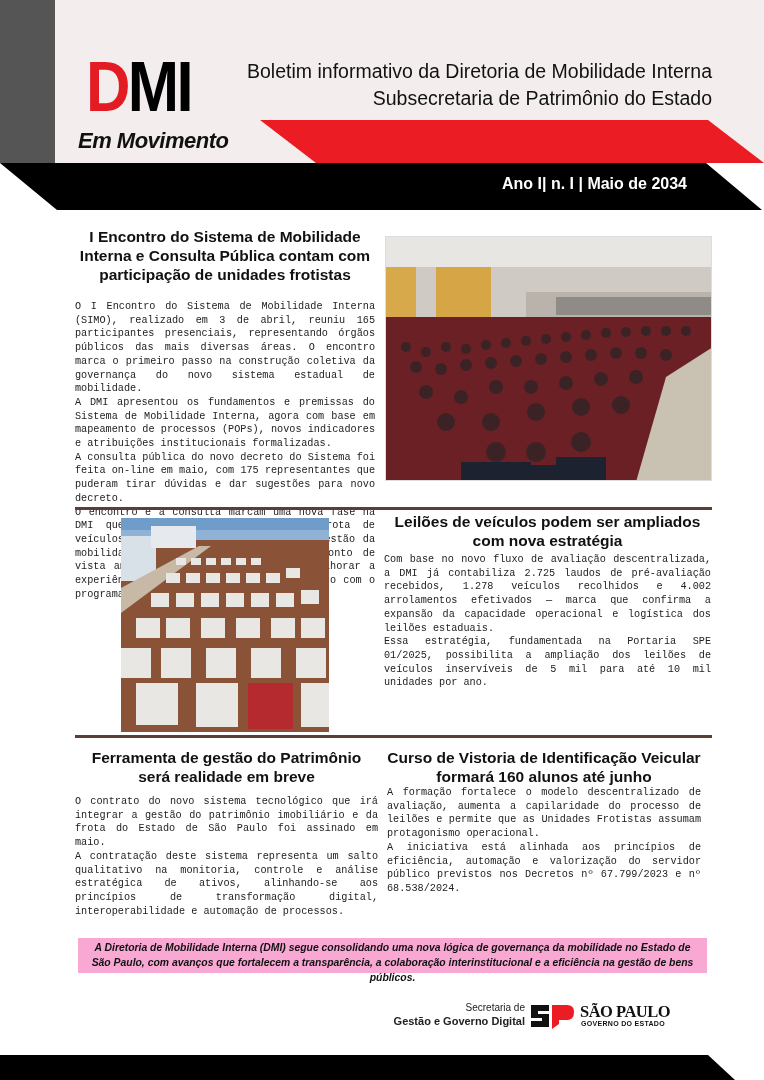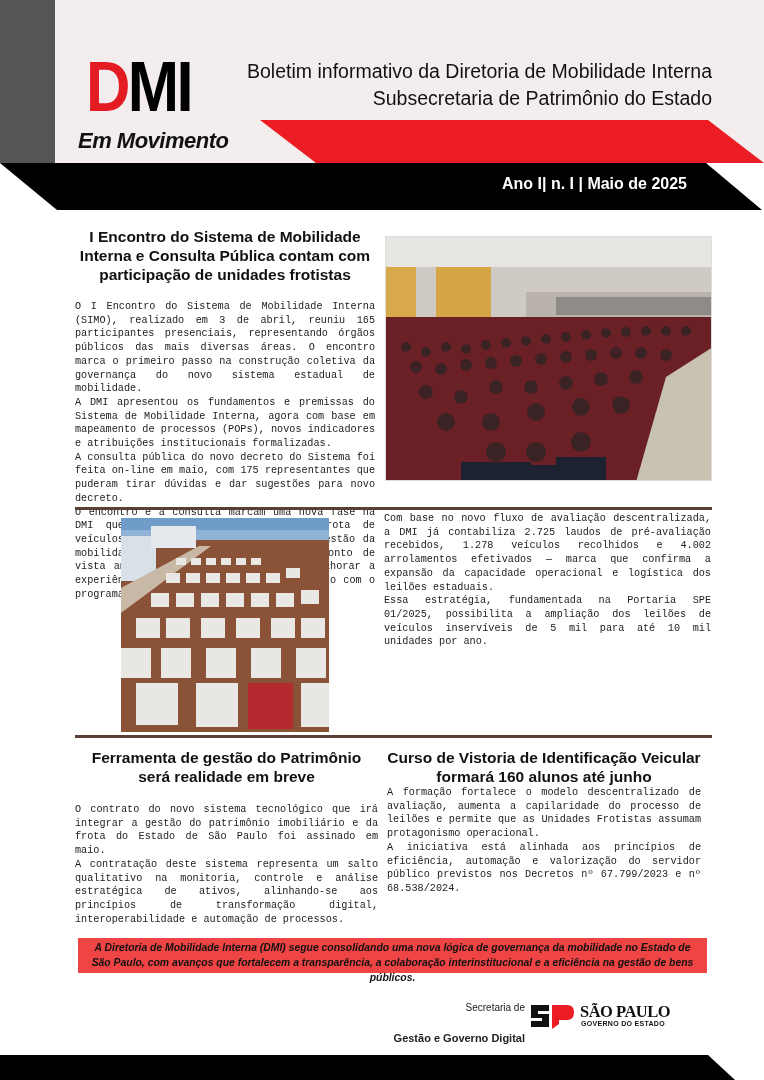--- a/index.html
+++ b/index.html
@@ -27,29 +27,29 @@
   .a1 .title { margin-bottom:16px; }
   .photo1 { position:absolute; left:385px; top:236px; width:327px; height:245px; border:1px solid #ddd; overflow:hidden; }
   .div1 { position:absolute; left:75px; top:507px; width:637px; height:3px; background:#5a3f36; }
 
   .photo2 { position:absolute; left:121px; top:518px; width:208px; height:214px; overflow:hidden; }
   .a2 { position:absolute; left:384px; top:512px; width:327px; }
   .a2 .title { margin-bottom:3px; }
   .div2 { position:absolute; left:75px; top:735px; width:637px; height:3px; background:#5a3f36; }
 
   .a3 { position:absolute; left:75px; top:748px; width:303px; }
-  .a3 .title { margin-bottom:17px; }
+  .a3 .title { margin-bottom:9px; }
   .a4 { position:absolute; left:387px; top:748px; width:314px; }
   .a4 .title { }
 
-  .quote { position:absolute; left:78px; top:938px; width:629px; height:35px; background:#ef4444; padding:2px 8px; font-size:10.4px; line-height:15px; font-weight:bold; font-style:italic; text-align:center; color:#111; }
+  .quote { position:absolute; left:78px; top:938px; width:629px; height:35px; background:#f9a8d4; padding:2px 8px; font-size:10.4px; line-height:15px; font-weight:bold; font-style:italic; text-align:center; color:#111; }
 
   .sponsor { position:absolute; left:376px; top:1002px; width:300px; height:30px; }
   .sp-sec1 { position:absolute; right:151px; top:0; font-size:10px; color:#222; }
-  .sp-sec2 { position:absolute; right:151px; top:30px; font-size:11px; font-weight:bold; color:#222; }
+  .sp-sec2 { position:absolute; right:151px; top:13px; font-size:11px; font-weight:bold; color:#222; }
   .sp-logo { position:absolute; left:153px; top:1px; width:46px; height:26px; }
   .sp-name { position:absolute; left:204px; top:0px; font-size:16.5px; font-weight:bold; color:#111; letter-spacing:-0.5px;font-family:Liberation Serif, serif; }
   .sp-gov { position:absolute; left:205px; top:18px; font-size:7px; font-weight:bold; color:#111; letter-spacing:0.3px; }
 
   .footer { position:absolute; left:0; top:1050px; width:764px; height:30px; pointer-events:none; }
 </style>
 </head>
 <body>
 
 <div class="hdr-grey"></div>
@@ -57,21 +57,21 @@
 
 <svg class="red-band" width="764" height="220" viewBox="0 0 764 220">
   <polygon points="260,120 708,120 764,163 316,163" fill="#ec1c24"></polygon>
   <polygon points="0,163 706,163 762,210 57,210" fill="#000000"></polygon>
 </svg>
 
 <div class="logo"><span class="d">D</span><span class="mi">MI</span></div>
 <div class="subtitle">Em Movimento</div>
 <div class="hdr-line1">Boletim informativo da Diretoria de Mobilidade Interna</div>
 <div class="hdr-line2">Subsecretaria de Patrimônio do Estado</div>
-<div class="issue">Ano I| n. I | Maio de 2025</div>
+<div class="issue">Ano I| n. I | Maio de 2034</div>
 
 <div class="a1">
   <div class="title">I Encontro do Sistema de Mobilidade Interna e Consulta Pública contam com participação de unidades frotistas</div>
   <div class="body">
     <p>O I Encontro do Sistema de Mobilidade Interna (SIMO), realizado em 3 de abril, reuniu 165 participantes presenciais, representando órgãos públicos das mais diversas áreas. O encontro marca o primeiro passo na construção coletiva da governança do novo sistema estadual de mobilidade.</p>
     <p>A DMI apresentou os fundamentos e premissas do Sistema de Mobilidade Interna, agora com base em mapeamento de processos (POPs), novos indicadores e atribuições institucionais formalizadas.</p>
     <p>A consulta pública do novo decreto do Sistema foi feita on-line em maio, com 175 representantes que puderam tirar dúvidas e dar sugestões para novo decreto.</p>
     <p>O encontro e a consulta marcam uma nova fase na DMI que, além do gerenciamento da frota de veículos do governo, passa a focar na gestão da mobilidade sustentável no Estado, do ponto de vista ambiental e econômico, visando melhorar a experiência dos servidores, em alinhamento com o programa SP na Direção Certa.</p>
   </div>
 </div>
@@ -181,20 +181,21 @@
         <rect x="175" y="130" width="30" height="30"></rect>
       <rect x="15" y="165" width="42" height="42"></rect>
         <rect x="75" y="165" width="42" height="44"></rect>
         <rect x="180" y="165" width="28" height="44"></rect>
     </g>
     <rect x="127" y="165" width="45" height="46" fill="#b52a2f"></rect>
   </svg>
 </div>
 
 <div class="a2">
+  <div class="title">Leilões de veículos podem ser ampliados com nova estratégia</div>
   <div class="body">
     <p>Com base no novo fluxo de avaliação descentralizada, a DMI já contabiliza 2.725 laudos de pré-avaliação recebidos, 1.278 veículos recolhidos e 4.002 arrolamentos efetivados — marca que confirma a expansão da capacidade operacional e logística dos leilões estaduais.</p>
     <p>Essa estratégia, fundamentada na Portaria SPE 01/2025, possibilita a ampliação dos leilões de veículos inservíveis de 5 mil para até 10 mil unidades por ano.</p>
   </div>
 </div>
 
 <div class="div2"></div>
 
 <div class="a3">
   <div class="title">Ferramenta de gestão do Patrimônio será realidade em breve</div>

